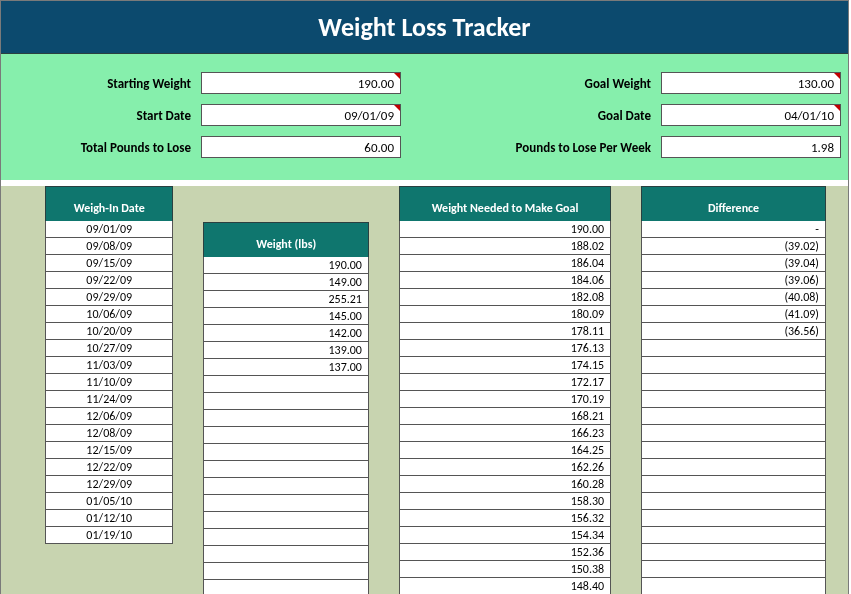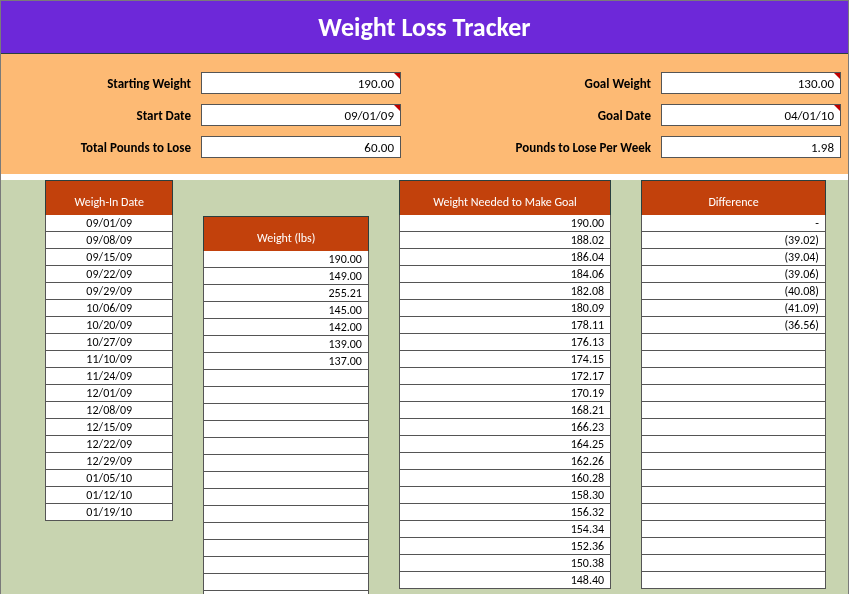--- a/index.html
+++ b/index.html
@@ -7,31 +7,31 @@
       font-family: Calibri, Arial, sans-serif;
       background: #fff;
       width: 851px;
       overflow: hidden;
     }
     .page {
       border: 1px solid #7a7a7a;
       width: 849px;
     }
     .title-bar {
-      background: #6d28d9;
+      background: #0c4a6e;
       color: #fff;
       font-size: 26px;
       font-weight: bold;
       text-align: center;
       padding: 10px 0;
       border-bottom: 1px solid #2a4040;
     }
     .summary {
-      background: #fdba74;
-      padding: 18px 20px 16px 20px;
+      background: #86efac;
+      padding: 18px 20px 22px 20px;
       display: grid;
       grid-template-columns: 180px 200px 60px 200px 180px;
       row-gap: 10px;
       align-items: center;
     }
     .summary-label {
       font-size: 13px;
       font-weight: bold;
       color: #000;
       text-align: right;
@@ -67,24 +67,24 @@
     }
     .col {
       margin-right: 30px;
     }
     .col:last-child { margin-right: 22px; }
     .col-date { width: 132px; }
     .col-weight { width: 170px; margin-top: 36px; }
     .col-goal { width: 218px; }
     .col-diff { width: 190px; }
     .col-head {
-      background: #c2410c;
+      background: #0f766e;
       color: #fff;
       font-size: 12px;
-      font-weight: normal;
+      font-weight: bold;
       text-align: center;
       padding: 14px 4px 6px 4px;
       border: 1px solid #2a4040;
       border-bottom: none;
     }
     .cell {
       background: #fff;
       border: 1px solid #555;
       border-top: none;
       font-size: 12px;
@@ -129,23 +129,24 @@
       <div class="col-head">Weigh-In Date</div>
       <div id="col-date-body">
           <div class="cell cell-center">09/01/09</div>
           <div class="cell cell-center">09/08/09</div>
           <div class="cell cell-center">09/15/09</div>
           <div class="cell cell-center">09/22/09</div>
           <div class="cell cell-center">09/29/09</div>
           <div class="cell cell-center">10/06/09</div>
           <div class="cell cell-center">10/20/09</div>
           <div class="cell cell-center">10/27/09</div>
+          <div class="cell cell-center">11/03/09</div>
           <div class="cell cell-center">11/10/09</div>
           <div class="cell cell-center">11/24/09</div>
-          <div class="cell cell-center">12/01/09</div>
+          <div class="cell cell-center">12/06/09</div>
           <div class="cell cell-center">12/08/09</div>
           <div class="cell cell-center">12/15/09</div>
           <div class="cell cell-center">12/22/09</div>
           <div class="cell cell-center">12/29/09</div>
           <div class="cell cell-center">01/05/10</div>
           <div class="cell cell-center">01/12/10</div>
           <div class="cell cell-center">01/19/10</div>
         </div>
     </div>
     <div class="col col-weight">

